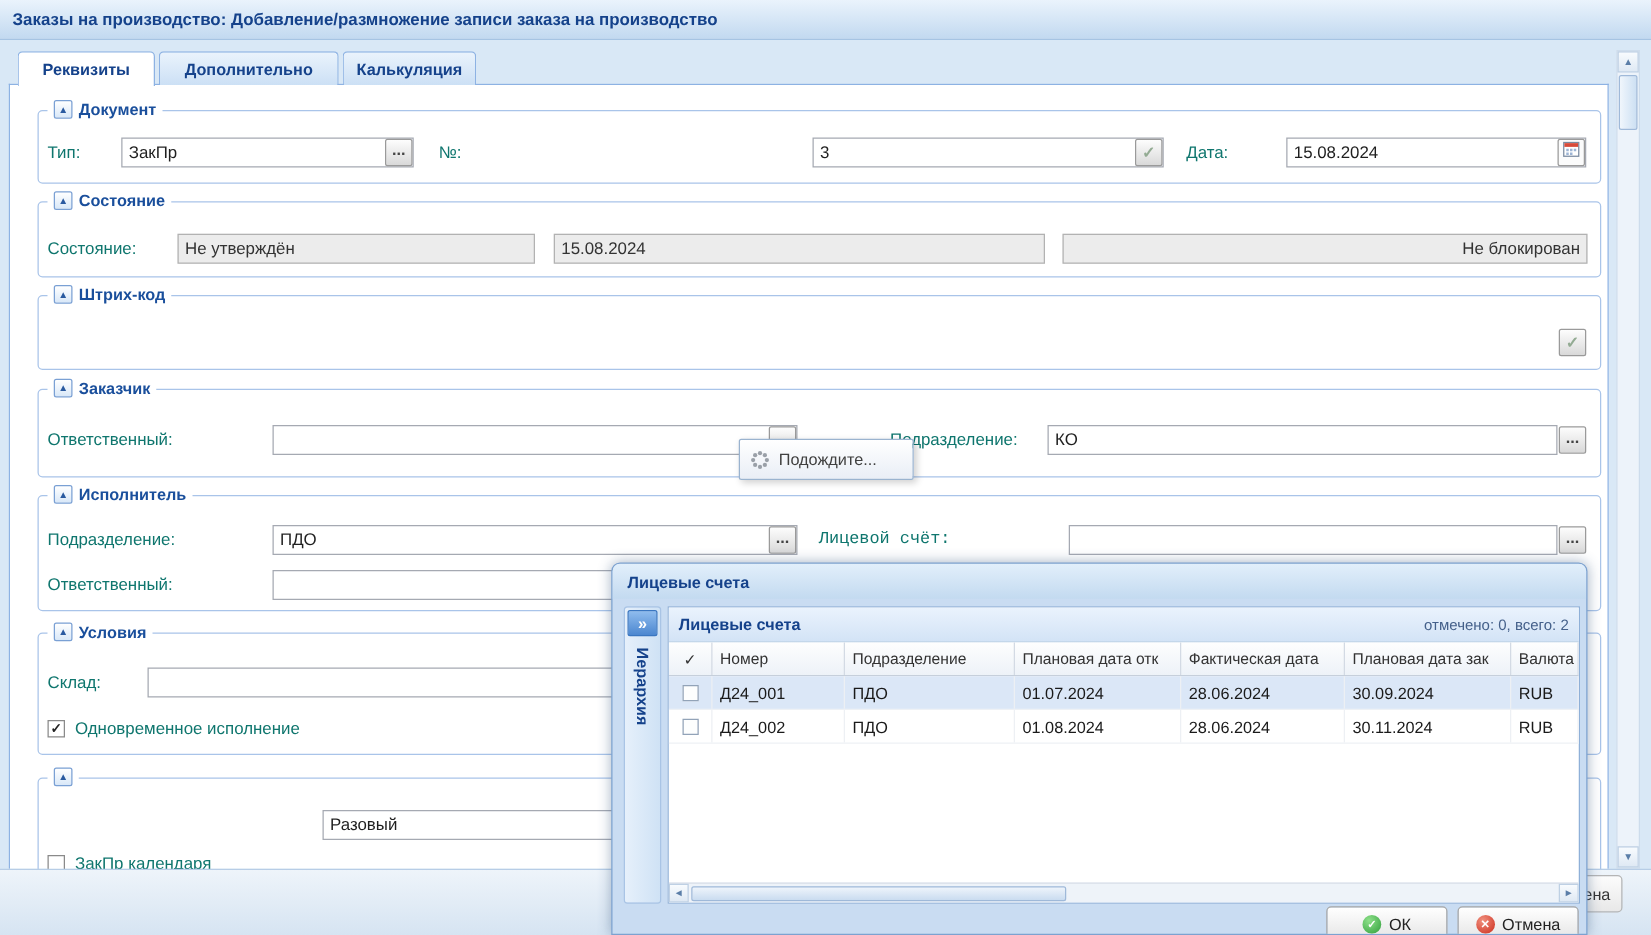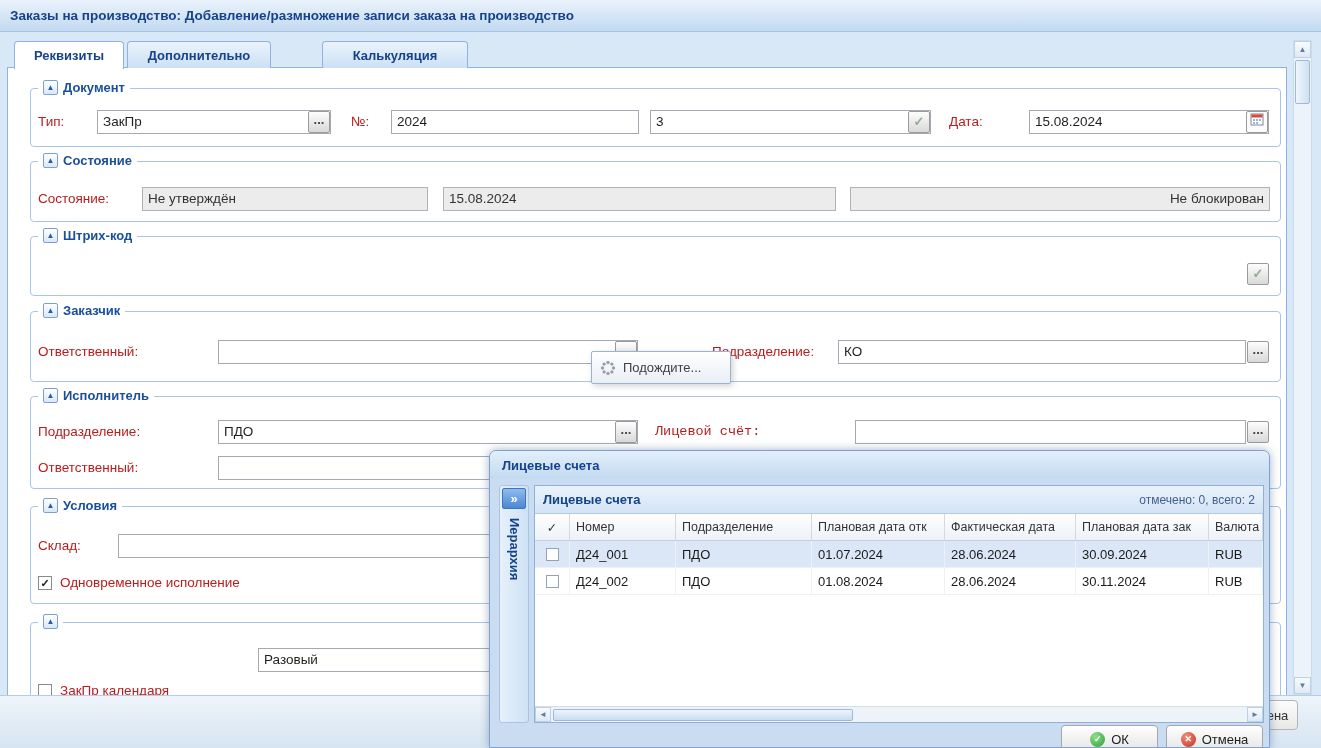--- a/index.html
+++ b/index.html
@@ -31,21 +31,21 @@
   .legend {
     position:absolute; top:-9px; left:7px; background:#fff; padding:0 5px;
     display:flex; align-items:center; gap:5px;
   }
   .ltxt { font-weight:bold; font-size:13px; color:#1a4f9c; }
   .colbtn {
     width:15px; height:15px; border:1px solid #7aa0d4; border-radius:2px;
     background:linear-gradient(#ffffff,#d9e8f8); color:#2a5aa0;
     font-size:8px; line-height:13px; text-align:center; cursor:pointer;
   }
-  .lbl { position:absolute; height:24px; line-height:24px; font-size:13.5px; color:#b91c1c; white-space:nowrap; z-index:2; }
+  .lbl { position:absolute; height:24px; line-height:24px; font-size:13.5px; color:#0f766e; white-space:nowrap; z-index:2; }
   .inp {
     position:absolute; height:24px; border:1px solid #a5a9b2; background:#fff;
     font-size:13.5px; line-height:22px; padding:0 5px; overflow:hidden;
     white-space:nowrap; z-index:2;
   }
   .inp.ro { background:#ececec; border-color:#b2b2b2; color:#333; }
   .dots, .chkbtn2, .calbtn {
     position:absolute; width:22px; height:22px; border:1px solid #9a9a9a; border-radius:2px;
     background:linear-gradient(#fdfdfd,#d9d9d9); text-align:center; z-index:3; cursor:pointer;
   }
@@ -145,35 +145,34 @@
   </div>
 
   <div class="content"></div>
 
   <div class="tab active" style="left:14px;width:110px;">
     <span>Реквизиты</span>
   </div>
   <div class="tab" style="left:127px;width:144px;">
     <span>Дополнительно</span>
   </div>
-  <div class="tab" style="left:274px;width:146px;margin-left:48px;">
+  <div class="tab" style="left:274px;width:107px;">
     <span>Калькуляция</span>
   </div>
 
   <div class="fs" style="left:30px;top:88px;width:1251px;height:59px;">
     <div class="legend">
       <div class="colbtn"><span>▲</span></div>
       <span class="ltxt">Документ</span>
     </div>
   </div>
   <div class="lbl" style="left:38px;top:110px;">Тип:</div>
   <div class="inp" style="left:97px;top:110px;width:234px;">ЗакПр</div>
   <div class="dots" style="left:308px;top:111px;"><span>...</span></div>
   <div class="lbl" style="left:351px;top:110px;">№:</div>
-  <div class="inp" style="left:391px;top:110px;width:248px;">2024</div>
   <div class="inp" style="left:650px;top:110px;width:281px;">3</div>
   <div class="chkbtn2" style="left:908px;top:111px;"><span>✓</span></div>
   <div class="lbl" style="left:949px;top:110px;">Дата:</div>
   <div class="inp" style="left:1029px;top:110px;width:240px;">15.08.2024</div>
   <div class="calbtn" style="left:1246px;top:111px;">
     <svg width="14" height="14" viewBox="0 0 14 14">
         <rect x="1" y="2" width="12" height="11" fill="#fff" stroke="#7a8aa0"></rect>
         <rect x="1.5" y="2.5" width="11" height="3" fill="#d84a3a"></rect>
         <path d="M3 7h2v2H3zM6 7h2v2H6zM9 7h2v2H9zM3 10h2v2H3zM6 10h2v2H6z" fill="#9db4d4"></path>
       </svg>

